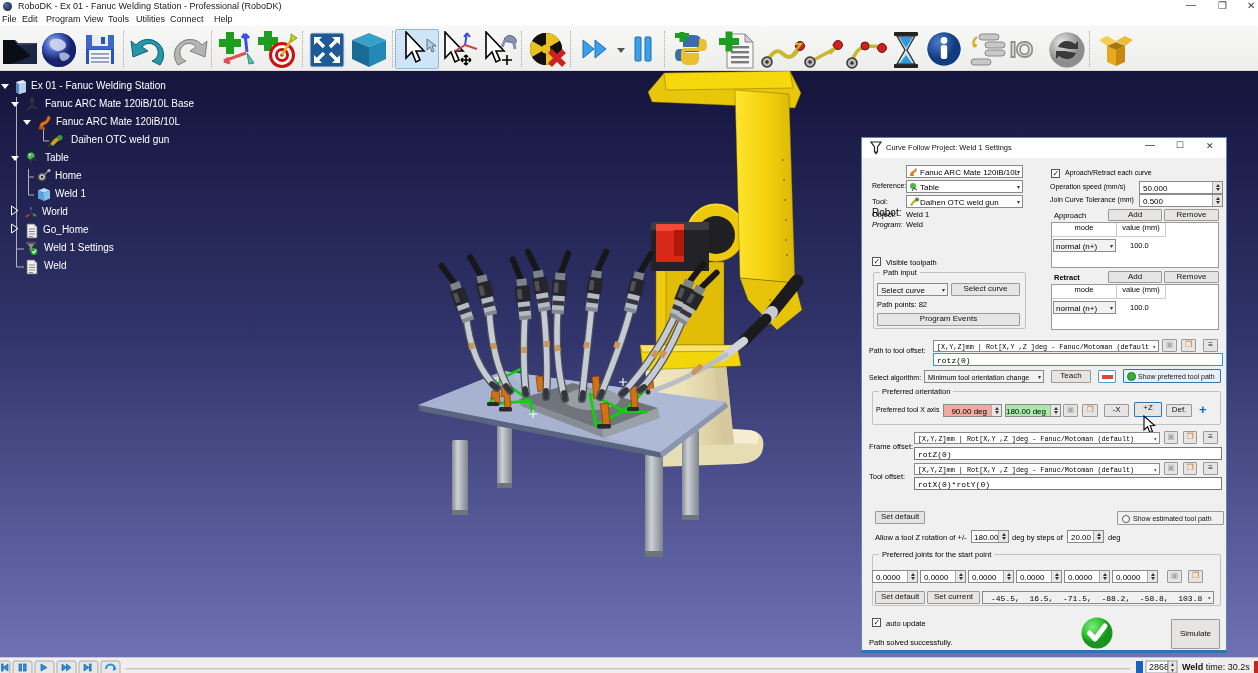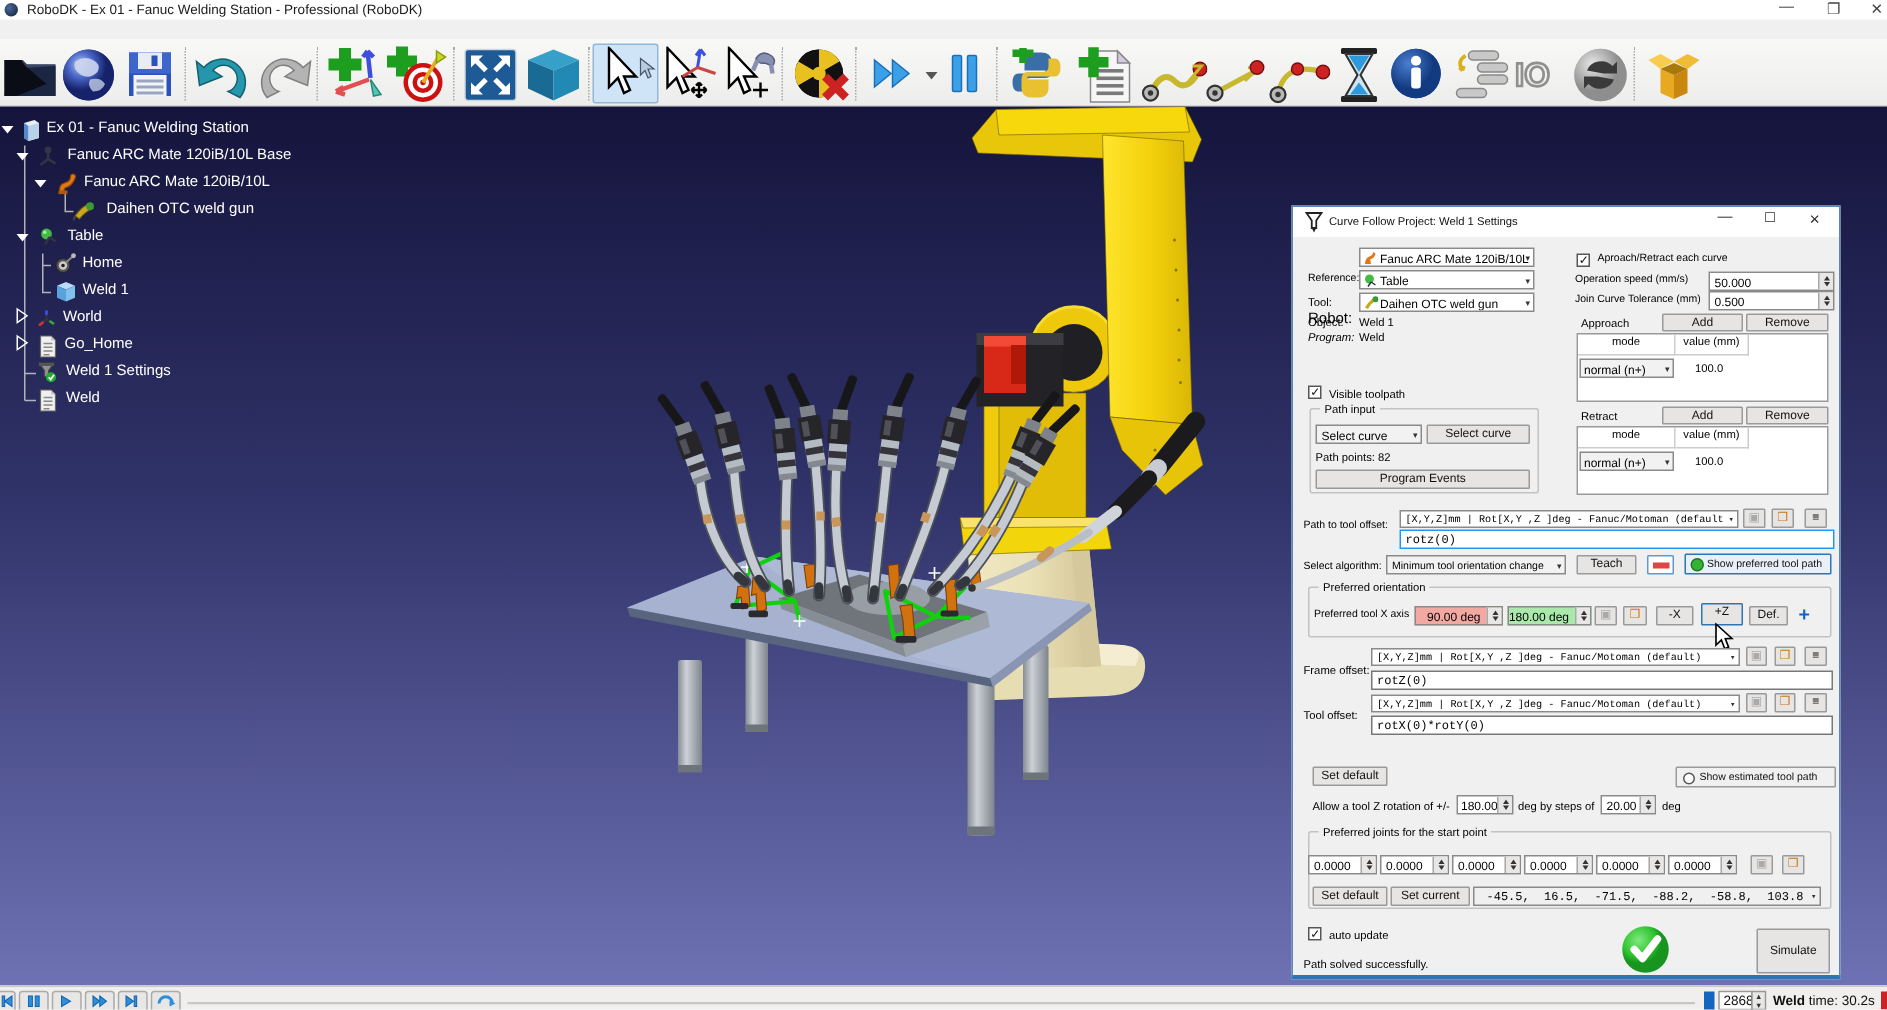--- a/index.html
+++ b/index.html
@@ -38,20 +38,30 @@
 </head>
 <body>
 <div id="app">
   <div id="titlebar">
     <div class="appico"></div>
     <div class="ttext">RoboDK - Ex 01 - Fanuc Welding Station - Professional (RoboDK)</div>
     <div class="winbtn" style="left:1186px; top:-1px;">—</div>
     <div class="winbtn" style="left:1218px;">❐</div>
     <div class="winbtn" style="left:1247px;">✕</div>
   </div>
+  <div id="menubar">
+    <span style="left:2px;">File</span>
+      <span style="left:22px;">Edit</span>
+      <span style="left:46px;">Program</span>
+      <span style="left:84px;">View</span>
+      <span style="left:108px;">Tools</span>
+      <span style="left:136px;">Utilities</span>
+      <span style="left:170px;">Connect</span>
+      <span style="left:214px;">Help</span>
+  </div>
   <div id="toolbar">
 
     <svg style="left:1px;top:6px;" width="38" height="35" viewBox="0 0 38 35">
       <path d="M2 8 L14 8 L17 11 L36 11 L36 32 L2 32 Z" fill="#10141f"></path>
       <path d="M2 8 L14 8 L17 11 L36 11 L34 14 L4 14 Z" fill="#3a4666"></path>
       <path d="M4 14 L36 12 L36 32 L2 32 Z" fill="#1b2742"></path>
       <path d="M2 8 L13 8 L16 12 L30 24 L10 32 L2 32 Z" fill="#0a0d16"></path>
     </svg>
 
     <svg style="left:40px;top:5px;" width="38" height="38" viewBox="0 0 38 38">
@@ -622,21 +632,21 @@
       <div class="btn" style="left:302px;top:71px;width:55px;height:12px;">Remove</div>
       <div style="position:absolute;left:189px;top:84px;width:168px;height:46px;background:#fff;border:1px solid #999;">
         <div style="position:absolute;left:0;top:0;width:65px;height:14px;border-right:1px solid #ccc;border-bottom:1px solid #ccc;text-align:center;">mode</div>
         <div style="position:absolute;left:65px;top:0;width:49px;height:14px;border-right:1px solid #ccc;border-bottom:1px solid #ccc;text-align:center;">value (mm)</div>
         <div class="combo" style="left:1px;top:16px;width:63px;height:13px;background:#f2f2f2;">
             <span style="position:absolute;left:2px;top:2px;font-size:8px;">normal (n+)</span>
             <span class="car">▾</span>
           </div>
         <div class="lbl" style="left:78px;top:18px;">100.0</div>
       </div>
-      <div class="lbl" style="left:192px;top:135px;">Retract</div>
+      <div class="lbl" style="left:192px;top:135px;font-weight:bold;">Retract</div>
       <div class="btn" style="left:246px;top:133px;width:54px;height:12px;">Add</div>
       <div class="btn" style="left:302px;top:133px;width:55px;height:12px;">Remove</div>
       <div style="position:absolute;left:189px;top:146px;width:168px;height:46px;background:#fff;border:1px solid #999;">
         <div style="position:absolute;left:0;top:0;width:65px;height:14px;border-right:1px solid #ccc;border-bottom:1px solid #ccc;text-align:center;">mode</div>
         <div style="position:absolute;left:65px;top:0;width:49px;height:14px;border-right:1px solid #ccc;border-bottom:1px solid #ccc;text-align:center;">value (mm)</div>
         <div class="combo" style="left:1px;top:16px;width:63px;height:13px;background:#f2f2f2;">
             <span style="position:absolute;left:2px;top:2px;font-size:8px;">normal (n+)</span>
             <span class="car">▾</span>
           </div>
         <div class="lbl" style="left:78px;top:18px;">100.0</div>

